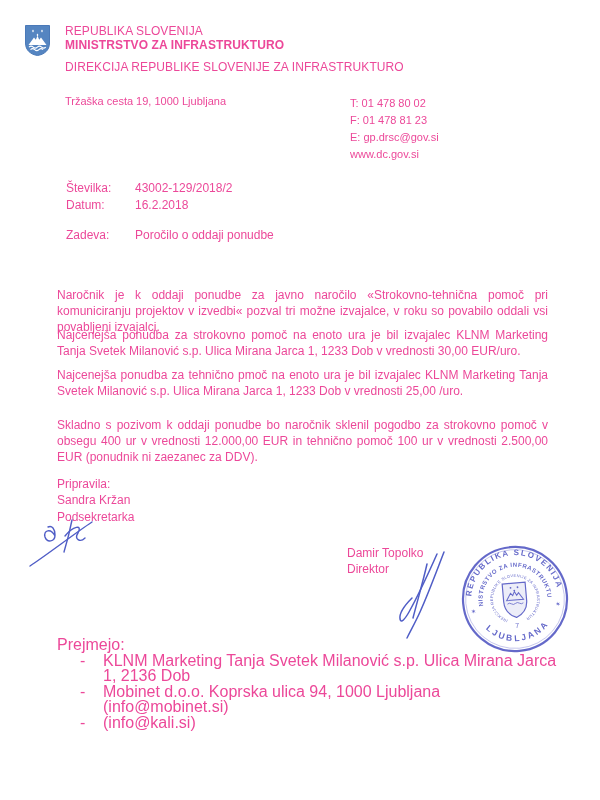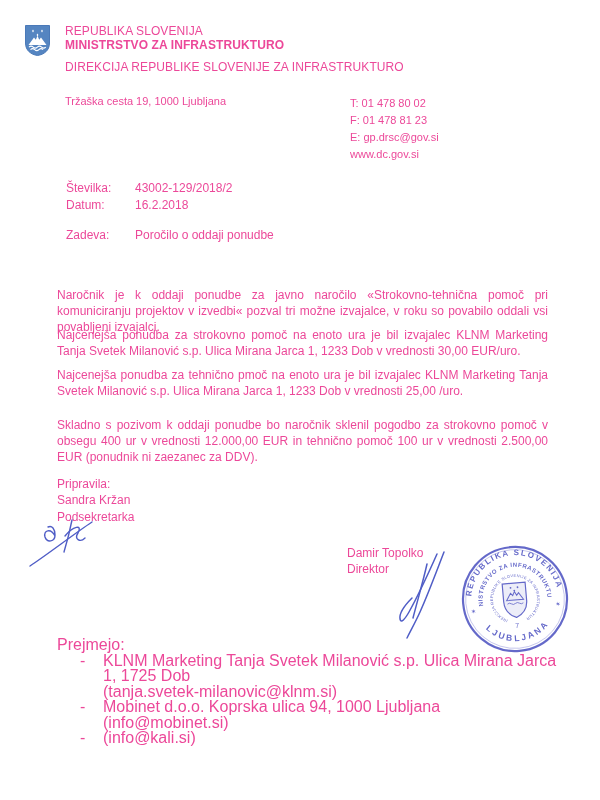--- a/index.html
+++ b/index.html
@@ -145,22 +145,21 @@
       </g>
       <text class="num" x="55" y="84" text-anchor="middle">7</text>
     </g>
   </svg>
 
   <div class="recipients">
     <div>Prejmejo:</div>
     <div class="rec-item">
       <span class="rec-dash">-</span>
       <span class="rec-text">
-        <div>KLNM Marketing Tanja Svetek Milanović s.p. Ulica Mirana Jarca 1, 1725 Dob</div>
-        <div>(tanja.svetek-milanovic@klnm.si)</div>
+        <div>KLNM Marketing Tanja Svetek Milanović s.p. Ulica Mirana Jarca 1, 2136 Dob</div>
       </span>
     </div>
     <div class="rec-item">
       <span class="rec-dash">-</span>
       <span class="rec-text">
         <div>Mobinet d.o.o. Koprska ulica 94, 1000 Ljubljana (info@mobinet.si)</div>
       </span>
     </div>
     <div class="rec-item">
       <span class="rec-dash">-</span>

